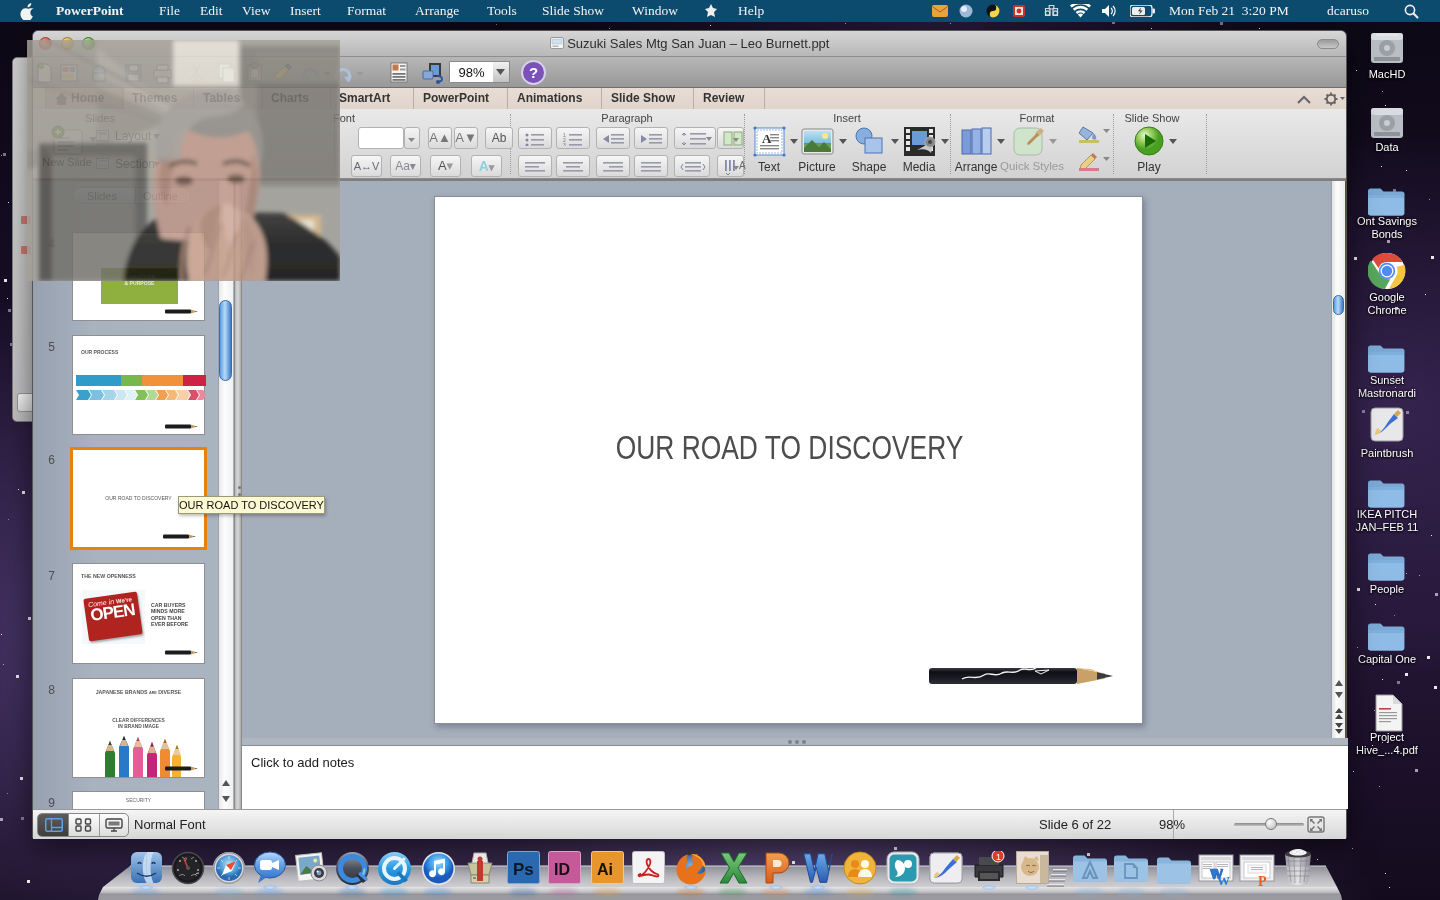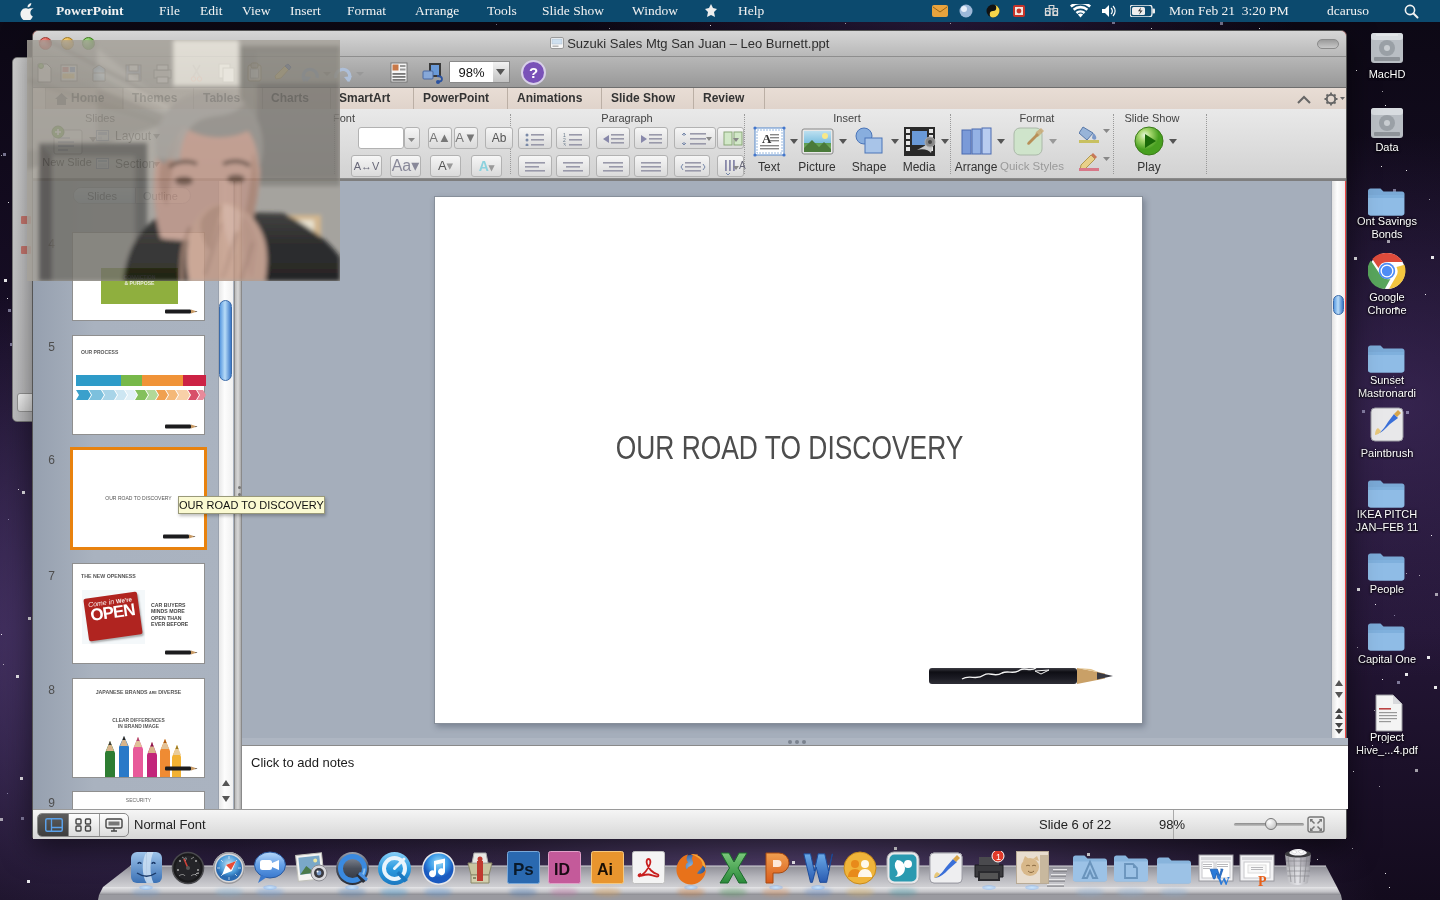--- a/index.html
+++ b/index.html
@@ -10,21 +10,21 @@
   background:
     radial-gradient(950px 520px at 55% 103%, rgba(132,108,172,.6), rgba(0,0,0,0) 62%),
     radial-gradient(700px 600px at 10% 72%, rgba(105,82,150,.6), rgba(0,0,0,0) 62%),
     radial-gradient(600px 400px at 65% 5%, rgba(70,45,100,.45), rgba(0,0,0,0) 60%),
     radial-gradient(500px 420px at 97% 45%, rgba(80,55,115,.5), rgba(0,0,0,0) 65%),
     linear-gradient(180deg, #0c0814 0%, #190f28 40%, #241636 70%, #130b1d 100%);
 }
 #menubar { position:absolute; left:0; top:0; width:1440px; height:22px; background:#0c4a6e; color:#f2f2f2; font-size:13.5px;font-family:Liberation Serif, serif; }
 .mi { position:absolute; top:3px; white-space:nowrap; }
 #ppwin { position:absolute; left:32px; top:30px; width:1315px; height:808px;
-  border-radius:6px 6px 0 0; background:#ef4444; box-shadow: 0 10px 30px rgba(0,0,0,.55);
+  border-radius:6px 6px 0 0; background:#6d28d9; box-shadow: 0 10px 30px rgba(0,0,0,.55);
   border:1px solid #555; }
 .tl { position:absolute; width:13px; height:13px; border-radius:50%; top:6px; }
 #titlebar { position:absolute; left:0; top:0; width:100%; height:26px; border-radius:5px 5px 0 0;
   background:linear-gradient(180deg,#d6d6d6,#b8b8b8); border-bottom:1px solid #8e8e8e; }
 #toolbar { position:absolute; left:0; top:26px; width:100%; height:31px;
   background:linear-gradient(180deg,#b7b7b7,#989898); border-bottom:1px solid #6e6e6e; }
 #tabrow { position:absolute; left:0; top:57px; width:100%; height:32px;
   background:linear-gradient(180deg,#e8ddd5,#dccfc6); border-bottom:1px solid #b3a79d; }
 #ribbon { position:absolute; left:0; top:78px; width:100%; height:70px;
   background:linear-gradient(180deg,#e9e9e9,#d2d2d2); border-bottom:1px solid #8a8a8a; }
@@ -311,21 +311,21 @@
       </svg>
 
     <div class="rbtn" style="left:325px;top:18px;width:46px;height:22px;background:#fff"></div>
     <div class="rbtn" style="left:371px;top:18px;width:16px;height:22px"><svg width="8" height="5" style="margin:9px 0 0 3px">
           <path d="M0 0h7L3.5 4z" fill="#888"></path>
         </svg></div>
     <div class="rbtn" style="left:395px;top:18px;width:24px;height:22px;color:#777;font-size:13px;text-align:center">A▲</div>
     <div class="rbtn" style="left:421px;top:18px;width:24px;height:22px;color:#777;font-size:13px;text-align:center">A▼</div>
     <div class="rbtn" style="left:452px;top:18px;width:28px;height:22px;color:#555;font-size:12px;text-align:center">Ab</div>
     <div class="rbtn" style="left:318px;top:46px;width:31px;height:22px;color:#667;font-size:11px;text-align:center">A↔V</div>
-    <div class="rbtn" style="left:357px;top:46px;width:31px;height:22px;color:#889;font-size:16px;text-align:center">Aa▾</div>
+    <div class="rbtn" style="left:357px;top:46px;width:31px;height:22px;color:#889;font-size:12px;text-align:center">Aa▾</div>
     <div class="rbtn" style="left:397px;top:46px;width:31px;height:22px;color:#555;font-size:13px;text-align:center">A<span style="color:#999">▾</span></div>
     <div class="rbtn" style="left:438px;top:46px;width:31px;height:22px;color:#8cd2de;font-size:14px;font-weight:bold;text-align:center">A<span style="color:#999;font-size:11px">▾</span></div>
 
     <div class="rbtn pbtn" style="left:485px;top:18px"><svg width="22" height="14">
           <g fill="#7a8aa8">
             <circle cx="3" cy="3" r="1.5"></circle>
             <circle cx="3" cy="8" r="1.5"></circle>
             <circle cx="3" cy="13" r="1.5"></circle>
           </g>
           <g fill="#99a">

